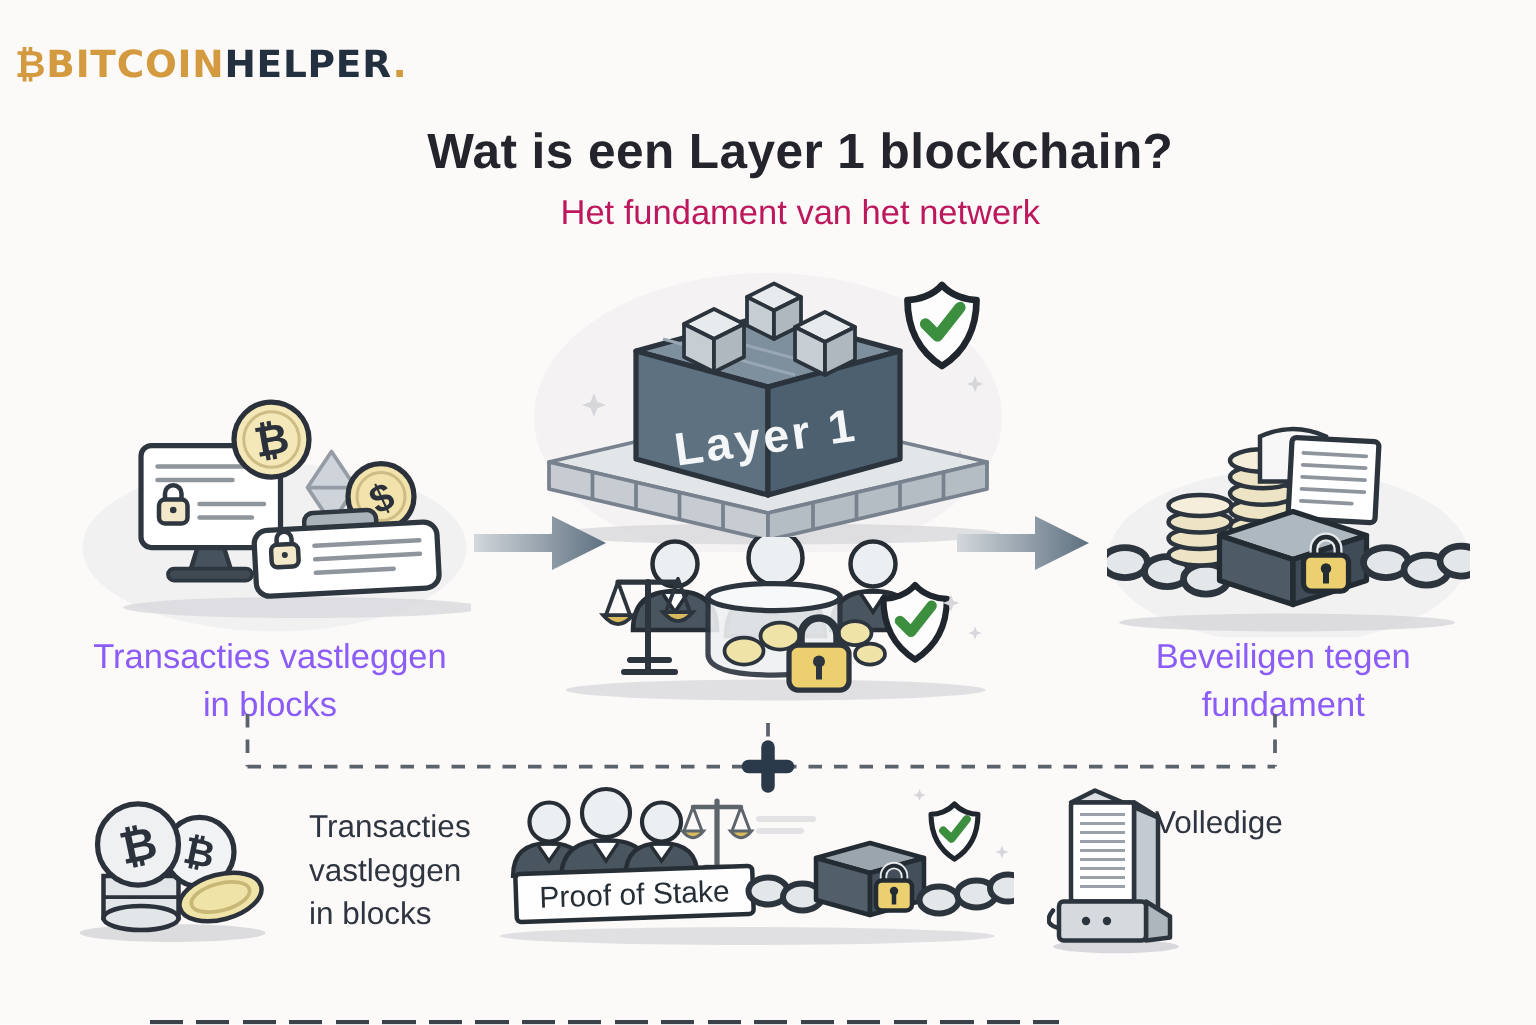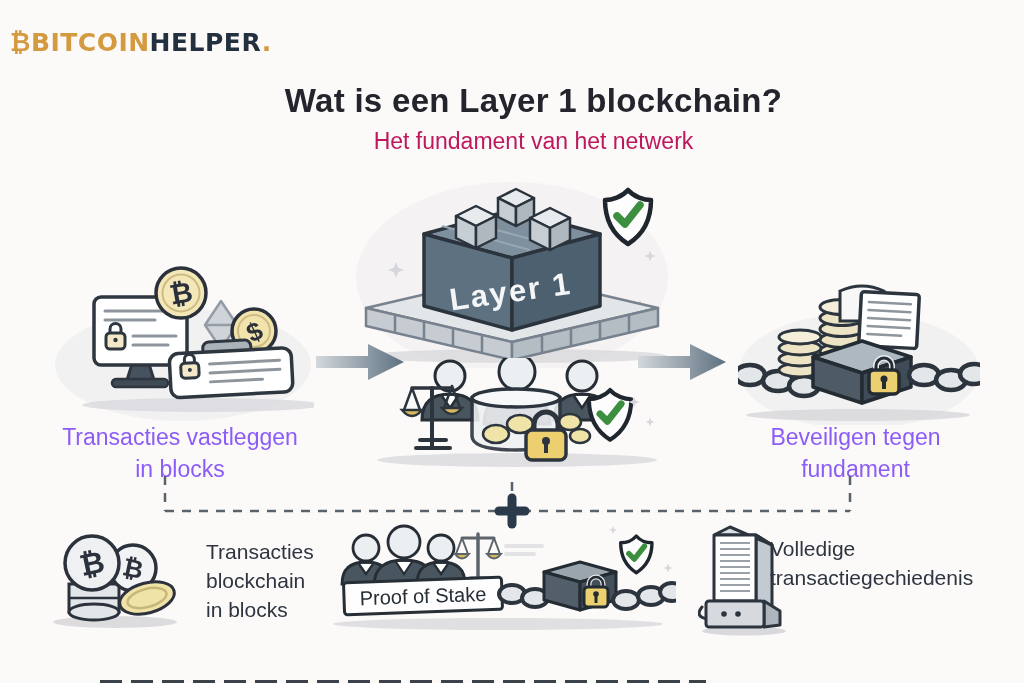--- a/index.html
+++ b/index.html
@@ -303,21 +303,21 @@
       <text x="47" y="42" text-anchor="middle" font-size="30" font-weight="bold" fill="#2b323c" font-family="DejaVu Sans, Liberation Sans, sans-serif" transform="rotate(-12 47 31)">₿</text>
     </g>
     <g transform="rotate(-15 102 66)">
       <ellipse cx="102" cy="66" rx="28" ry="15" fill="#f0e3a8" stroke="#2b323c" stroke-width="3"></ellipse>
       <ellipse cx="102" cy="66" rx="20" ry="9" fill="none" stroke="#c8b878" stroke-width="2.5"></ellipse>
     </g>
   </svg>
 
   <div class="abs small-text bl-text">
     <div>Transacties</div>
-    <div>blockchain</div>
+    <div>vastleggen</div>
     <div>in blocks</div>
   </div>
 
   <svg class="abs" style="left:328px;top:520px;" width="348" height="112" viewBox="0 0 348 112">
     <ellipse cx="170" cy="104" rx="165" ry="6" fill="#dadade" opacity="0.85"></ellipse>
 
     <g stroke="#262d35" stroke-width="2.8">
       <g>
           <circle cx="38" cy="28" r="13" fill="#eceff1"></circle>
          <path d="M14,64 Q14,42 38,42 Q62,42 62,64 Z" fill="#49555f"></path>
@@ -394,18 +394,17 @@
       <path d="M22,18 H52 M22,24 H52 M22,30 H52 M22,36 H52 M22,42 H52 M22,48 H52 M22,54 H52 M22,60 H52 M22,66 H52" stroke="#9aa1a8" stroke-width="2"></path>
       <polygon points="66,76 82,86 82,100 66,102" fill="#aeb6bd" stroke-width="3"></polygon>
       <rect x="8" y="76" width="58" height="26" rx="3" fill="#d6dade" stroke-width="3"></rect>
       <circle cx="26" cy="89" r="2.8" fill="#2c343e" stroke="none"></circle>
       <circle cx="40" cy="89" r="2.8" fill="#2c343e" stroke="none"></circle>
     </g>
   </svg>
 
   <div class="abs small-text br-text">
     <div>Volledige</div>
-    <div>transactiegechiedenis</div>
   </div>
 
   <div class="abs crop-line"></div>
 
 </div>
 
 </body></html>

